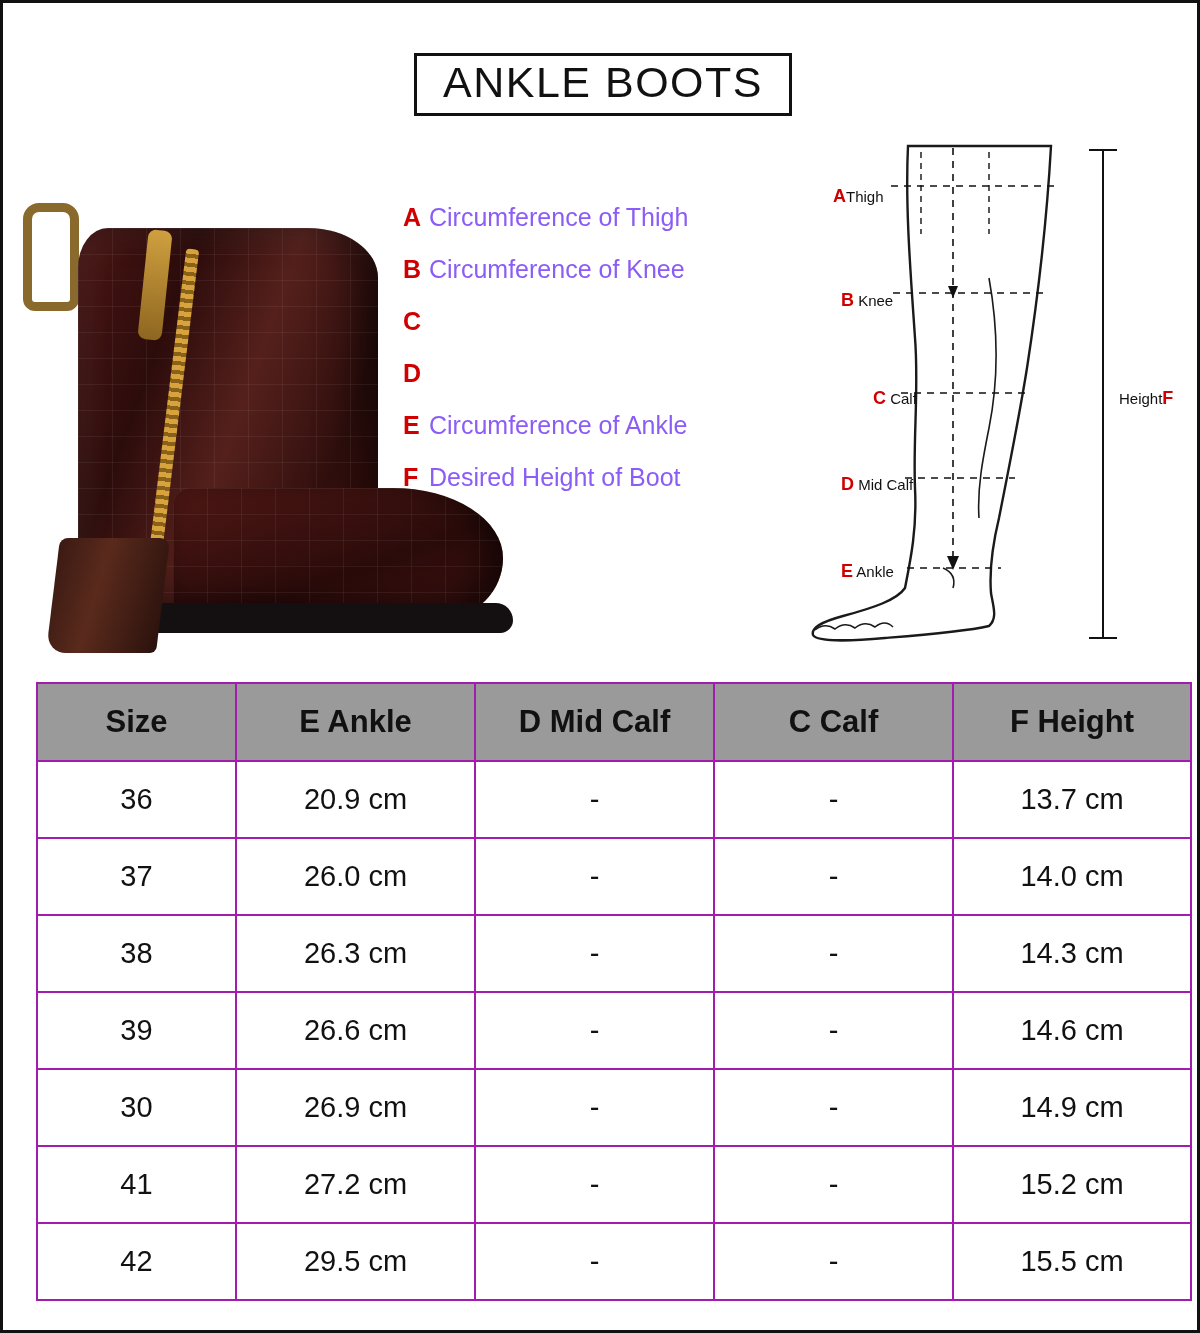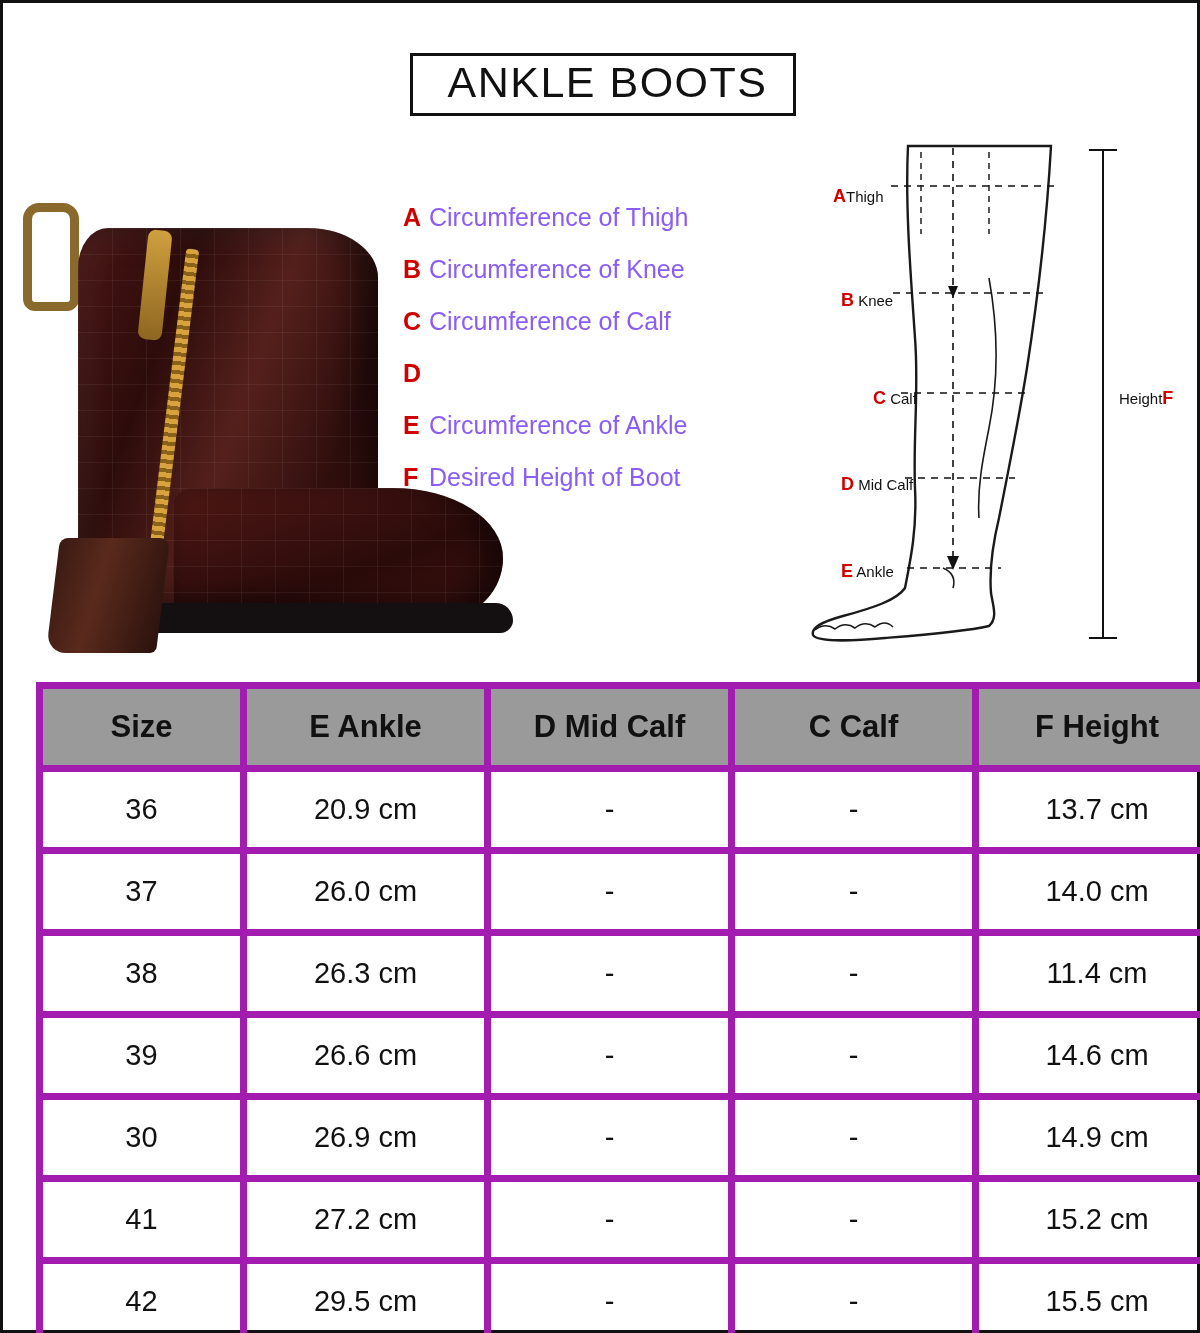--- a/index.html
+++ b/index.html
@@ -29,21 +29,21 @@
   .title-wrap {
     position: absolute;
     left: 0;
     top: 50px;
     width: 1200px;
     text-align: center;
   }
   .title-box {
     display: inline-block;
     border: 3px solid #111;
-    padding: 4px 26px 8px 35px;
+    padding: 4px 26px 8px 26px;
   }
   .title-box .title-text {
     font-size: 43px;
     letter-spacing: 1.5px;
     font-weight: 400;
     line-height: 1.05;
   }
 
   
   .boot-photo {
@@ -177,21 +177,21 @@
   
   .size-table {
     position: absolute;
     left: 33px;
     top: 679px;
     width: 1134px;
     border-collapse: collapse;
     table-layout: fixed;
   }
   .size-table th, .size-table td {
-    border: 7px solid #a21caf;
+    border: 2px solid #a21caf;
     text-align: center;
     font-size: 29px;
     font-weight: normal;
     height: 73px;
     color: #111;
   }
   .size-table thead th {
     background: #9a9a9a;
     font-weight: bold;
     font-size: 31px;
@@ -227,21 +227,20 @@
     <div class="legend-row">
       <span class="legend-key">A</span>
       <span class="legend-label">Circumference of Thigh</span>
     </div>
     <div class="legend-row">
       <span class="legend-key">B</span>
       <span class="legend-label">Circumference of Knee</span>
     </div>
     <div class="legend-row">
       <span class="legend-key">C</span>
-      <span class="legend-label">Circumference of Calf</span>
     </div>
     <div class="legend-row">
       <span class="legend-key">D</span>
     </div>
     <div class="legend-row">
       <span class="legend-key">E</span>
       <span class="legend-label">Circumference of Ankle</span>
     </div>
     <div class="legend-row">
       <span class="legend-key">F</span>
@@ -325,21 +324,21 @@
         <td>26.0 cm</td>
         <td>-</td>
         <td>-</td>
         <td>14.0 cm</td>
       </tr>
       <tr>
         <td>38</td>
         <td>26.3 cm</td>
         <td>-</td>
         <td>-</td>
-        <td>11.4 cm</td>
+        <td>14.3 cm</td>
       </tr>
       <tr>
         <td>39</td>
         <td>26.6 cm</td>
         <td>-</td>
         <td>-</td>
         <td>14.6 cm</td>
       </tr>
       <tr>
         <td>30</td>

